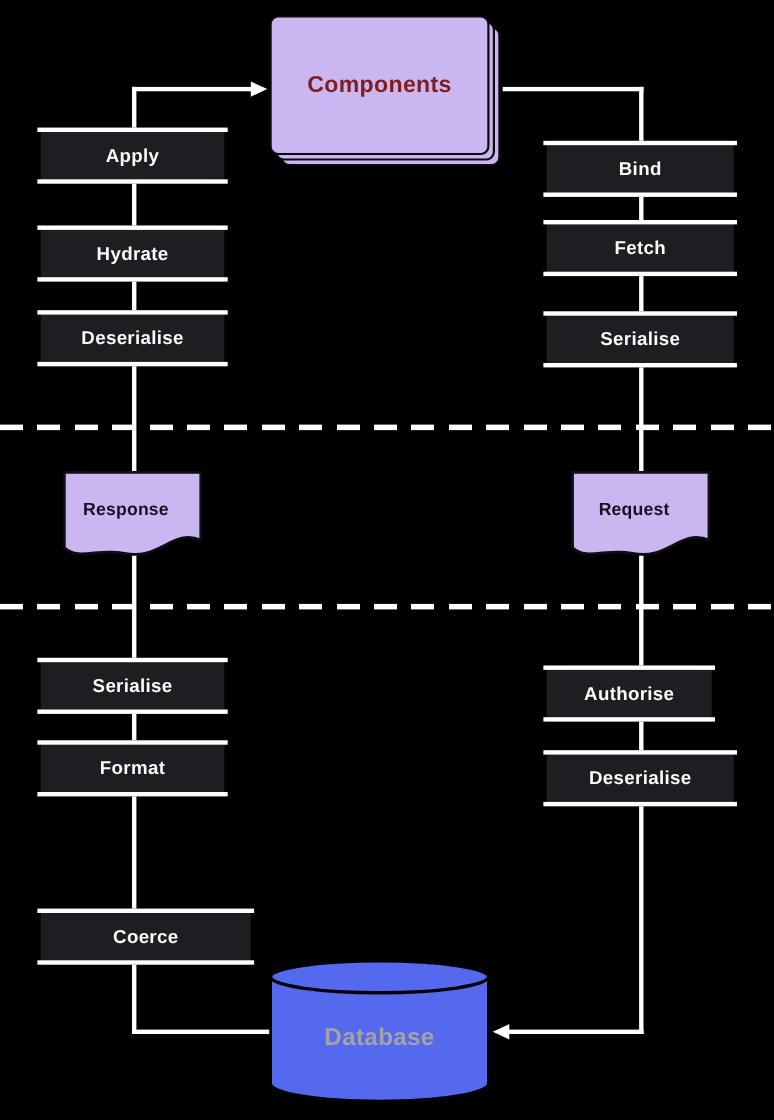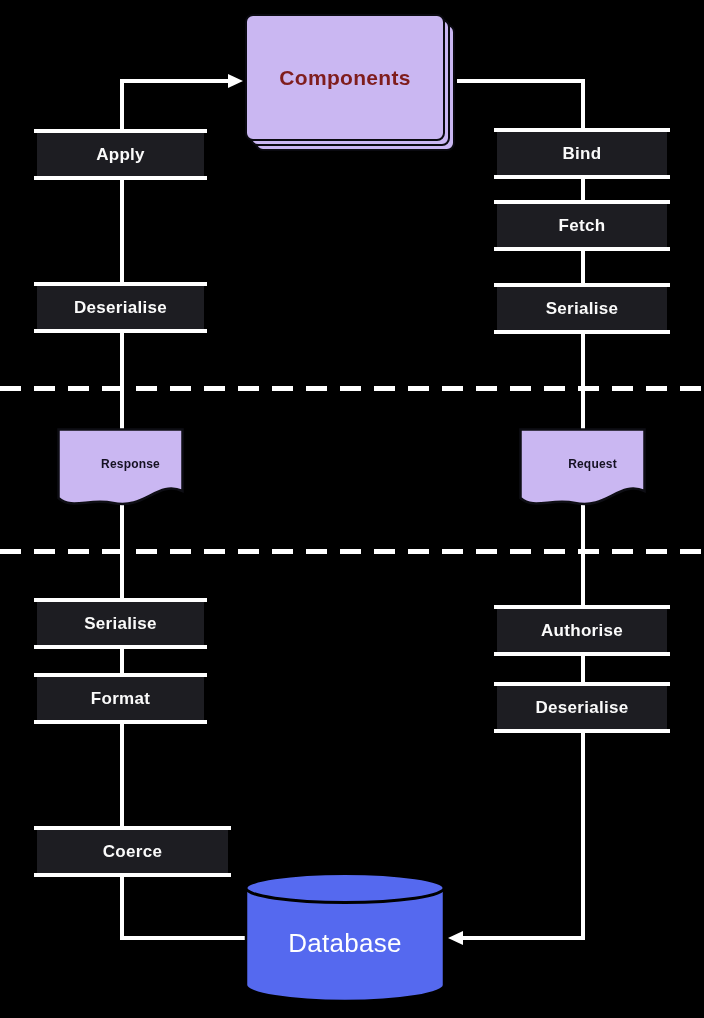--- a/index.html
+++ b/index.html
@@ -50,31 +50,31 @@
     border:2px solid #0a0a10;border-radius:8px;
   }
   .card-back2{left:10px;top:10px;}
   .card-back1{left:5px;top:5px;}
   .card-front{left:0;top:0;display:flex;align-items:center;justify-content:center;}
   .components-label{color:#7f1d1d;font-size:21px;font-weight:700;letter-spacing:.3px;}
   
   .doc{position:absolute;width:127px;height:84px;z-index:3;}
   .doc svg{display:block;}
   .doc-label{
-    position:absolute;left:16px;top:14px;width:115px;height:44px;
+    position:absolute;left:0;top:14px;width:115px;height:44px;
     display:flex;align-items:center;justify-content:center;
-    color:#151122;font-size:12px;font-weight:700;letter-spacing:.2px;
+    color:#151122;font-size:16px;font-weight:700;letter-spacing:.2px;
   }
   
   .database{position:absolute;left:244px;top:871px;width:202px;height:132px;z-index:3;}
   .database svg{display:block;}
   .database-label{
     position:absolute;left:0;top:36px;width:202px;height:72px;
     display:flex;align-items:center;justify-content:center;
-    color:#ffffff;font-size:26px;font-weight:400;letter-spacing:.3px;
+    color:#a3a3a3;font-size:22px;font-weight:700;letter-spacing:.3px;
   }
 </style>
 </head>
 <body>
 
 <div class="canvas">
 
   <div class="vline" style="left:120px;top:79px;height:861px"></div>
   <div class="vline" style="left:581px;top:79px;height:861px"></div>
 
@@ -90,22 +90,25 @@
   <div class="dashed" style="top:549px"></div>
 
   <div class="components">
     <div class="card card-back2"></div>
     <div class="card card-back1"></div>
     <div class="card card-front">
       <span class="components-label">Components</span>
     </div>
   </div>
 
-  <div class="step" style="left:37px;top:129px;width:167px">
+  <div class="step" style="left:37px;top:116px;width:167px">
     <span class="step-label">Apply</span>
+  </div>
+  <div class="step" style="left:37px;top:205px;width:167px">
+    <span class="step-label">Hydrate</span>
   </div>
   <div class="step" style="left:37px;top:282px;width:167px">
     <span class="step-label">Deserialise</span>
   </div>
 
   <div class="step" style="left:497px;top:128px;width:170px">
     <span class="step-label">Bind</span>
   </div>
   <div class="step" style="left:497px;top:200px;width:170px">
     <span class="step-label">Fetch</span>
@@ -131,21 +134,21 @@
   <div class="step" style="left:37px;top:598px;width:167px">
     <span class="step-label">Serialise</span>
   </div>
   <div class="step" style="left:37px;top:673px;width:167px">
     <span class="step-label">Format</span>
   </div>
   <div class="step" style="left:37px;top:826px;width:191px">
     <span class="step-label">Coerce</span>
   </div>
 
-  <div class="step" style="left:497px;top:605px;width:170px">
+  <div class="step" style="left:497px;top:605px;width:150px">
     <span class="step-label">Authorise</span>
   </div>
   <div class="step" style="left:497px;top:682px;width:170px">
     <span class="step-label">Deserialise</span>
   </div>
 
   <div class="database">
     <svg width="202" height="132" viewBox="0 0 202 132">
       <path d="M2,17 V114 A99,16 0 0 0 200,114 V17 Z" fill="var(--accent-blue)" stroke="#000000" stroke-width="2.5"></path>
       <ellipse cx="101" cy="17" rx="99" ry="14.5" fill="var(--accent-blue)" stroke="#000000" stroke-width="3"></ellipse>

